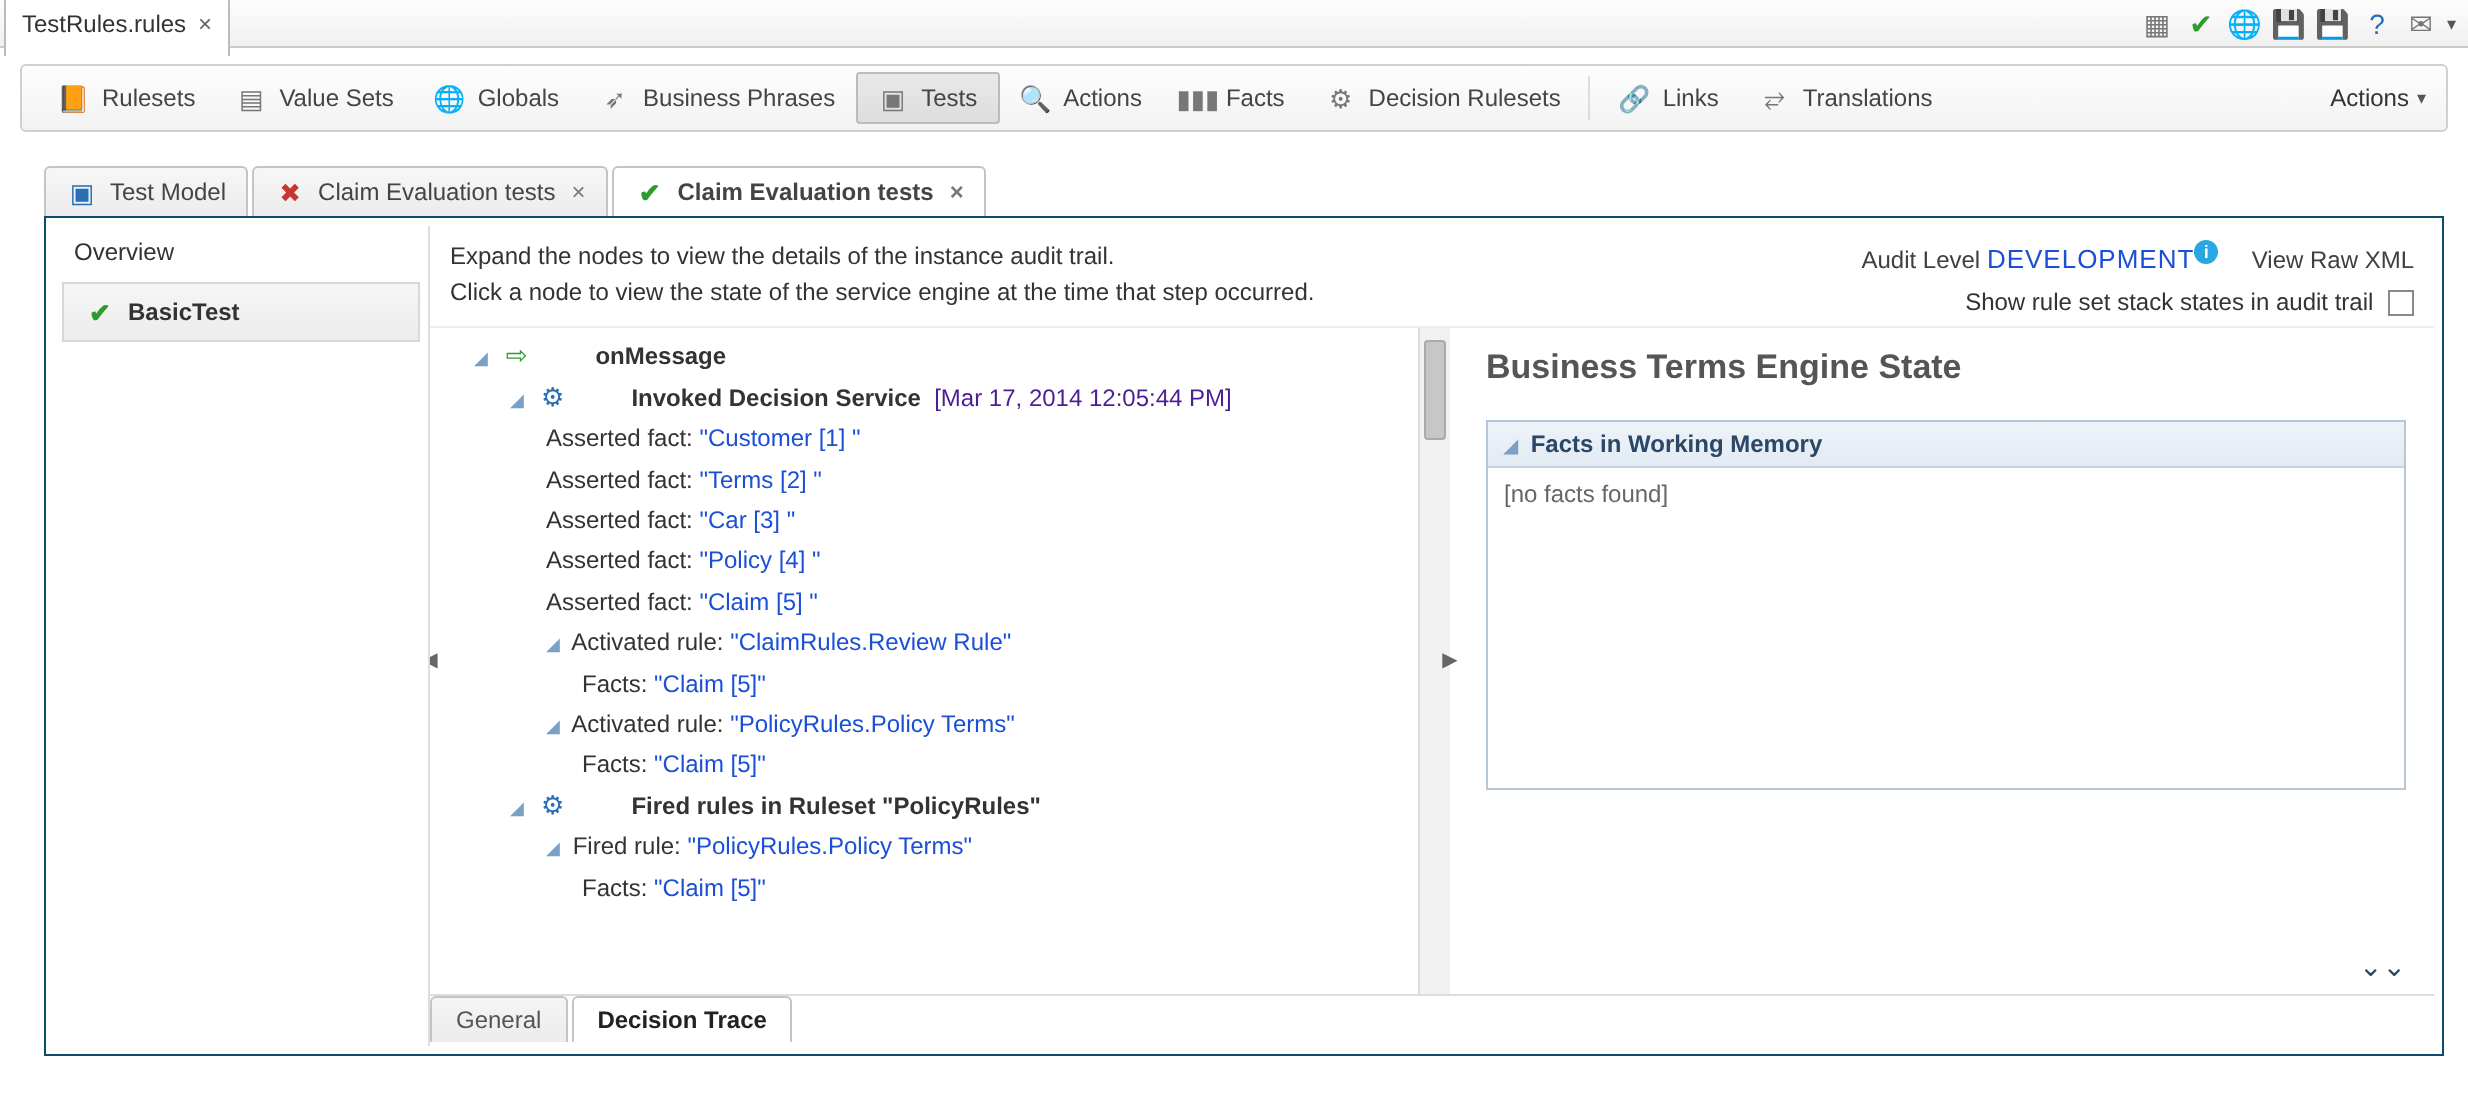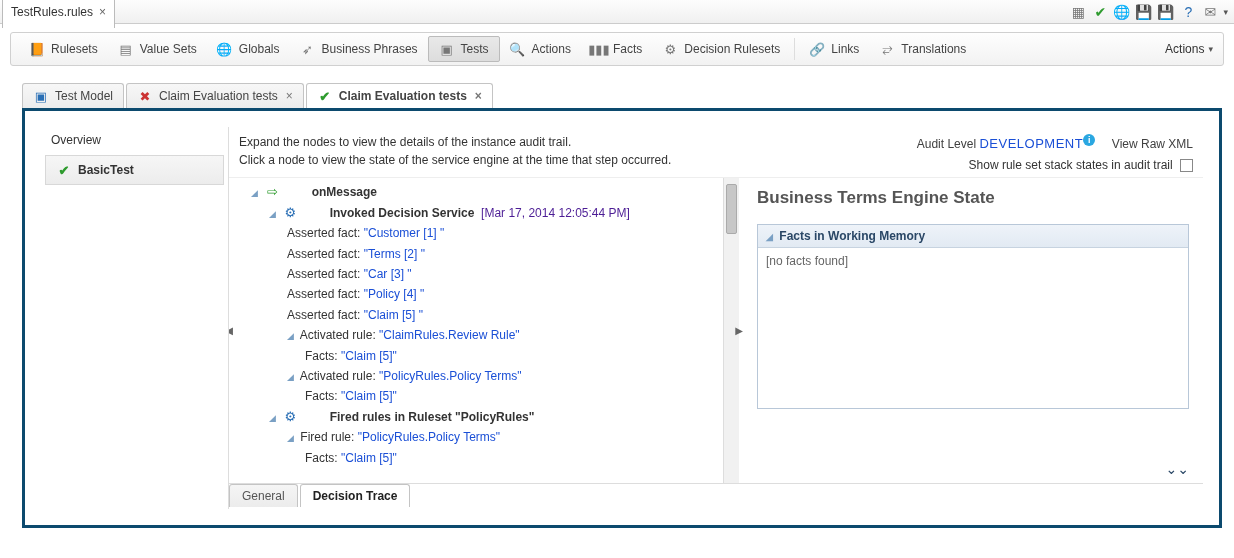--- a/index.html
+++ b/index.html
@@ -119,23 +119,23 @@
   }
   .subtab.active {
     background: #fff;
     font-weight: bold;
     position: relative;
     z-index: 3;
   }
   .subtab .x { color: #777; margin-left: 2px; }
   
   .panel {
-    border: 3px solid #0c4a6e;
+    border: 1px solid #0c4a6e;
     margin: 0 12px 10px 22px;
-    padding: 16px;
+    padding: 4px;
     display: flex;
     height: 420px;
     position: relative;
   }
   .panel > .leftnav {
     width: 188px;
     border-right: 1px solid #ddd;
   }
   .leftnav .ov-header {
     padding: 6px 10px;

